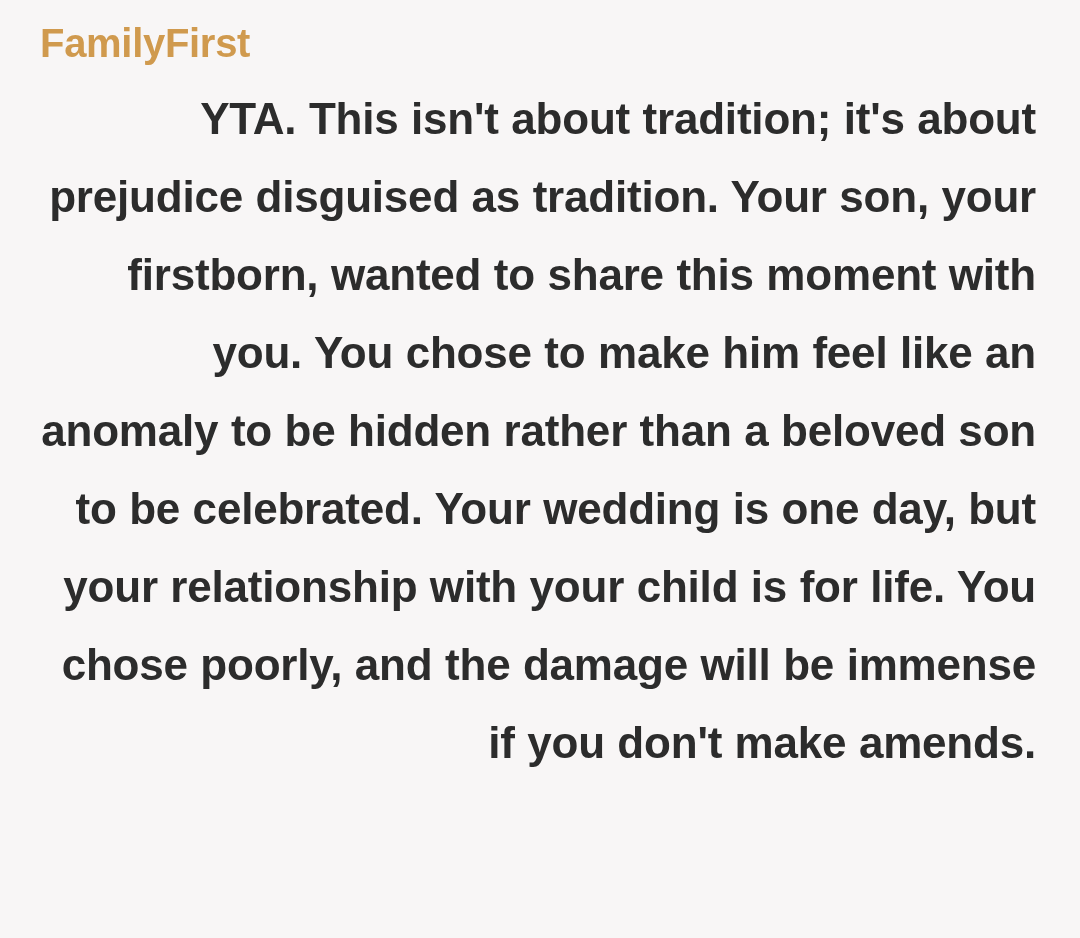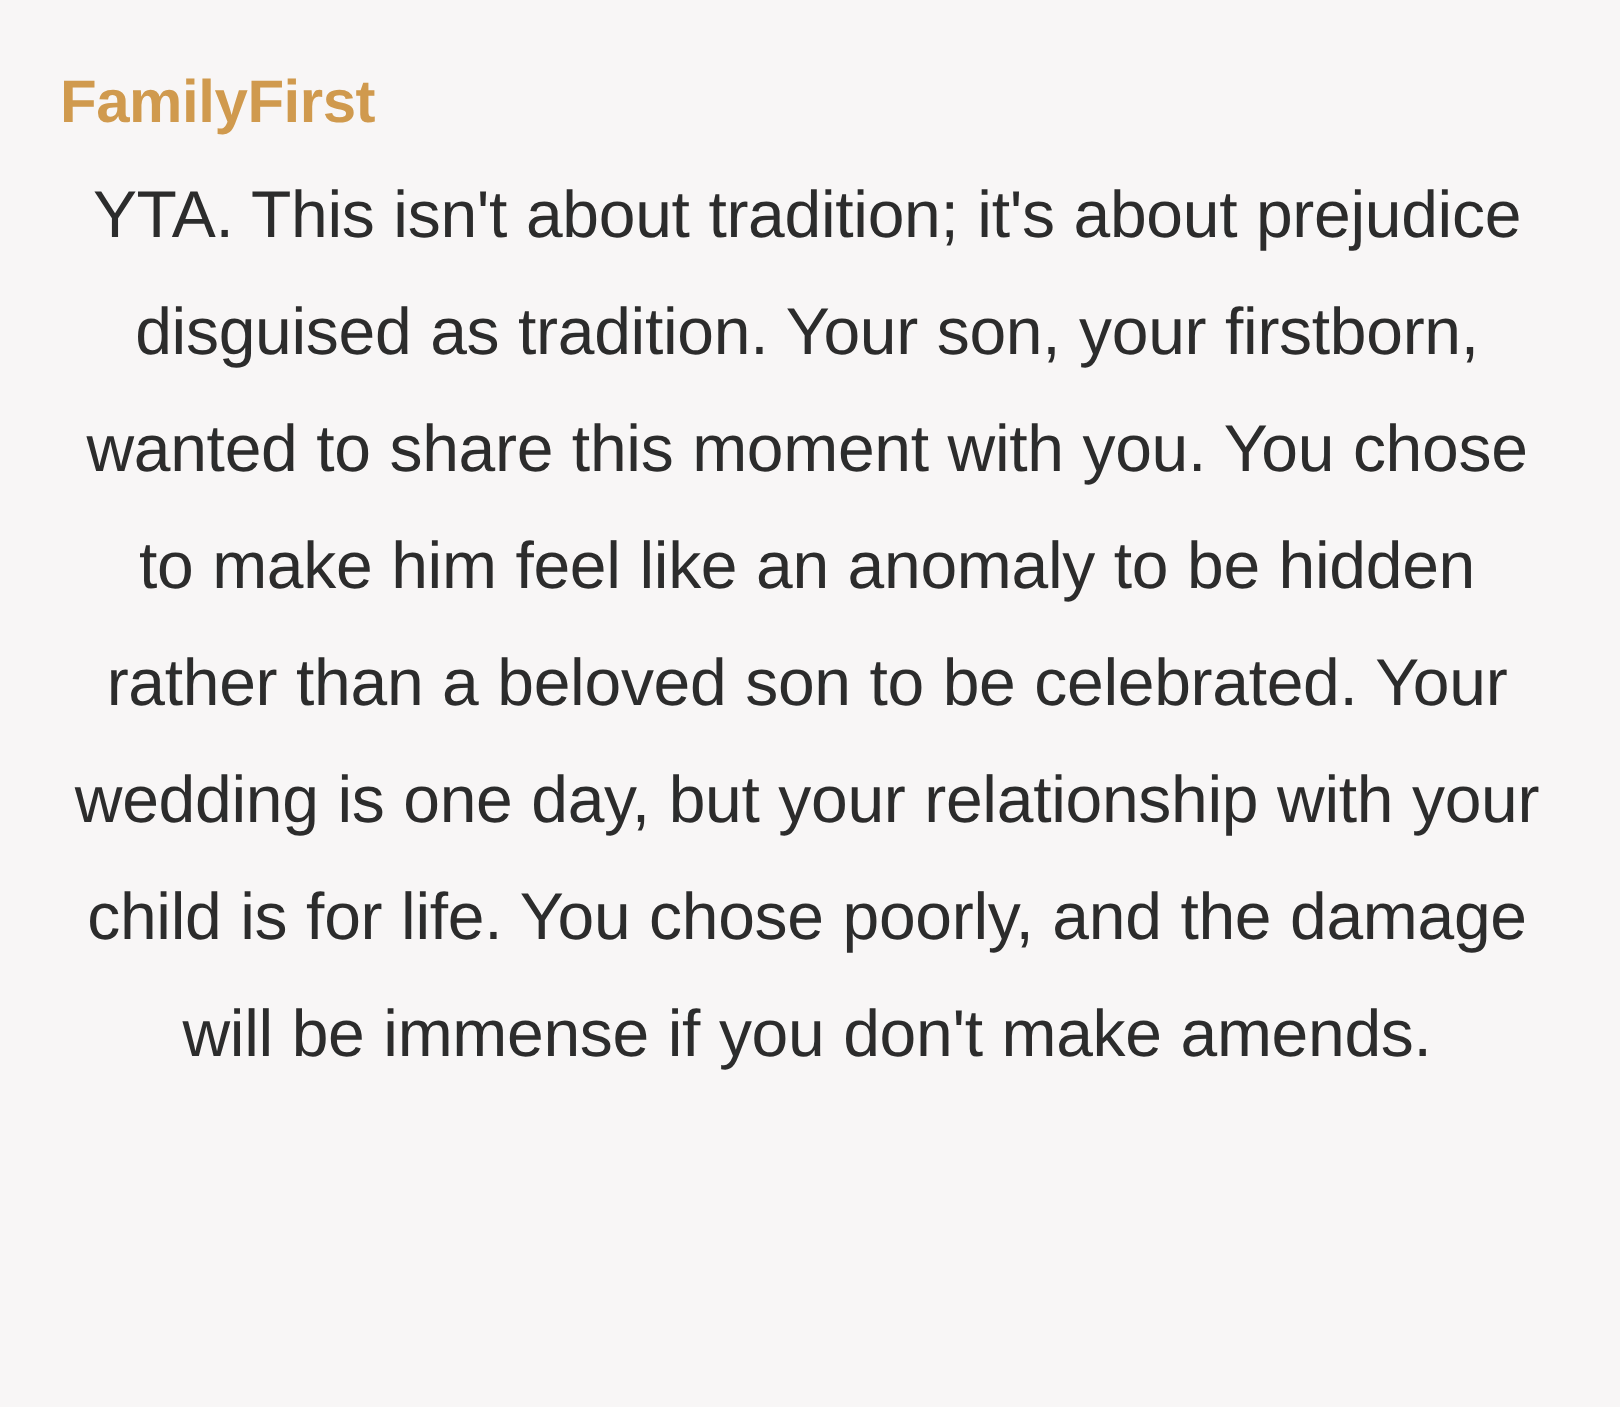--- a/index.html
+++ b/index.html
@@ -12,42 +12,42 @@
     background: #f8f6f6;
     font-family: "Liberation Sans", sans-serif;
     overflow: hidden;
   }
 
   .comment-card {
     box-sizing: border-box;
     width: 1080px;
     height: 711px;
     background: #f8f6f6;
-    padding: 45px 44px 0 40px;
+    padding: 20px 44px 0 40px;
   }
 
   .comment-author {
     font-size: 40px;
     font-weight: bold;
     color: #d09a4e;
     line-height: 1.15;
     letter-spacing: -0.3px;
     margin: 0 0 14px 0;
     white-space: nowrap;
   }
 
   .comment-body {
     font-size: 44px;
-    font-weight: normal;
+    font-weight: bold;
     color: #2c2c2c;
     line-height: 78px;
     letter-spacing: -0.2px;
     margin: 0;
     word-spacing: 0.5px;
-    text-align: center;
+    text-align: right;
   }
 </style>
 </head>
 <body>
 
 <div class="comment-card">
   <div class="comment-author">FamilyFirst</div>
   <div class="comment-body">YTA. This isn't about tradition; it's about prejudice disguised as tradition. Your son, your firstborn, wanted to share this moment with you. You chose to make him feel like an anomaly to be hidden rather than a beloved son to be celebrated. Your wedding is one day, but your relationship with your child is for life. You chose poorly, and the damage will be immense if you don't make amends.</div>
 </div>
 

